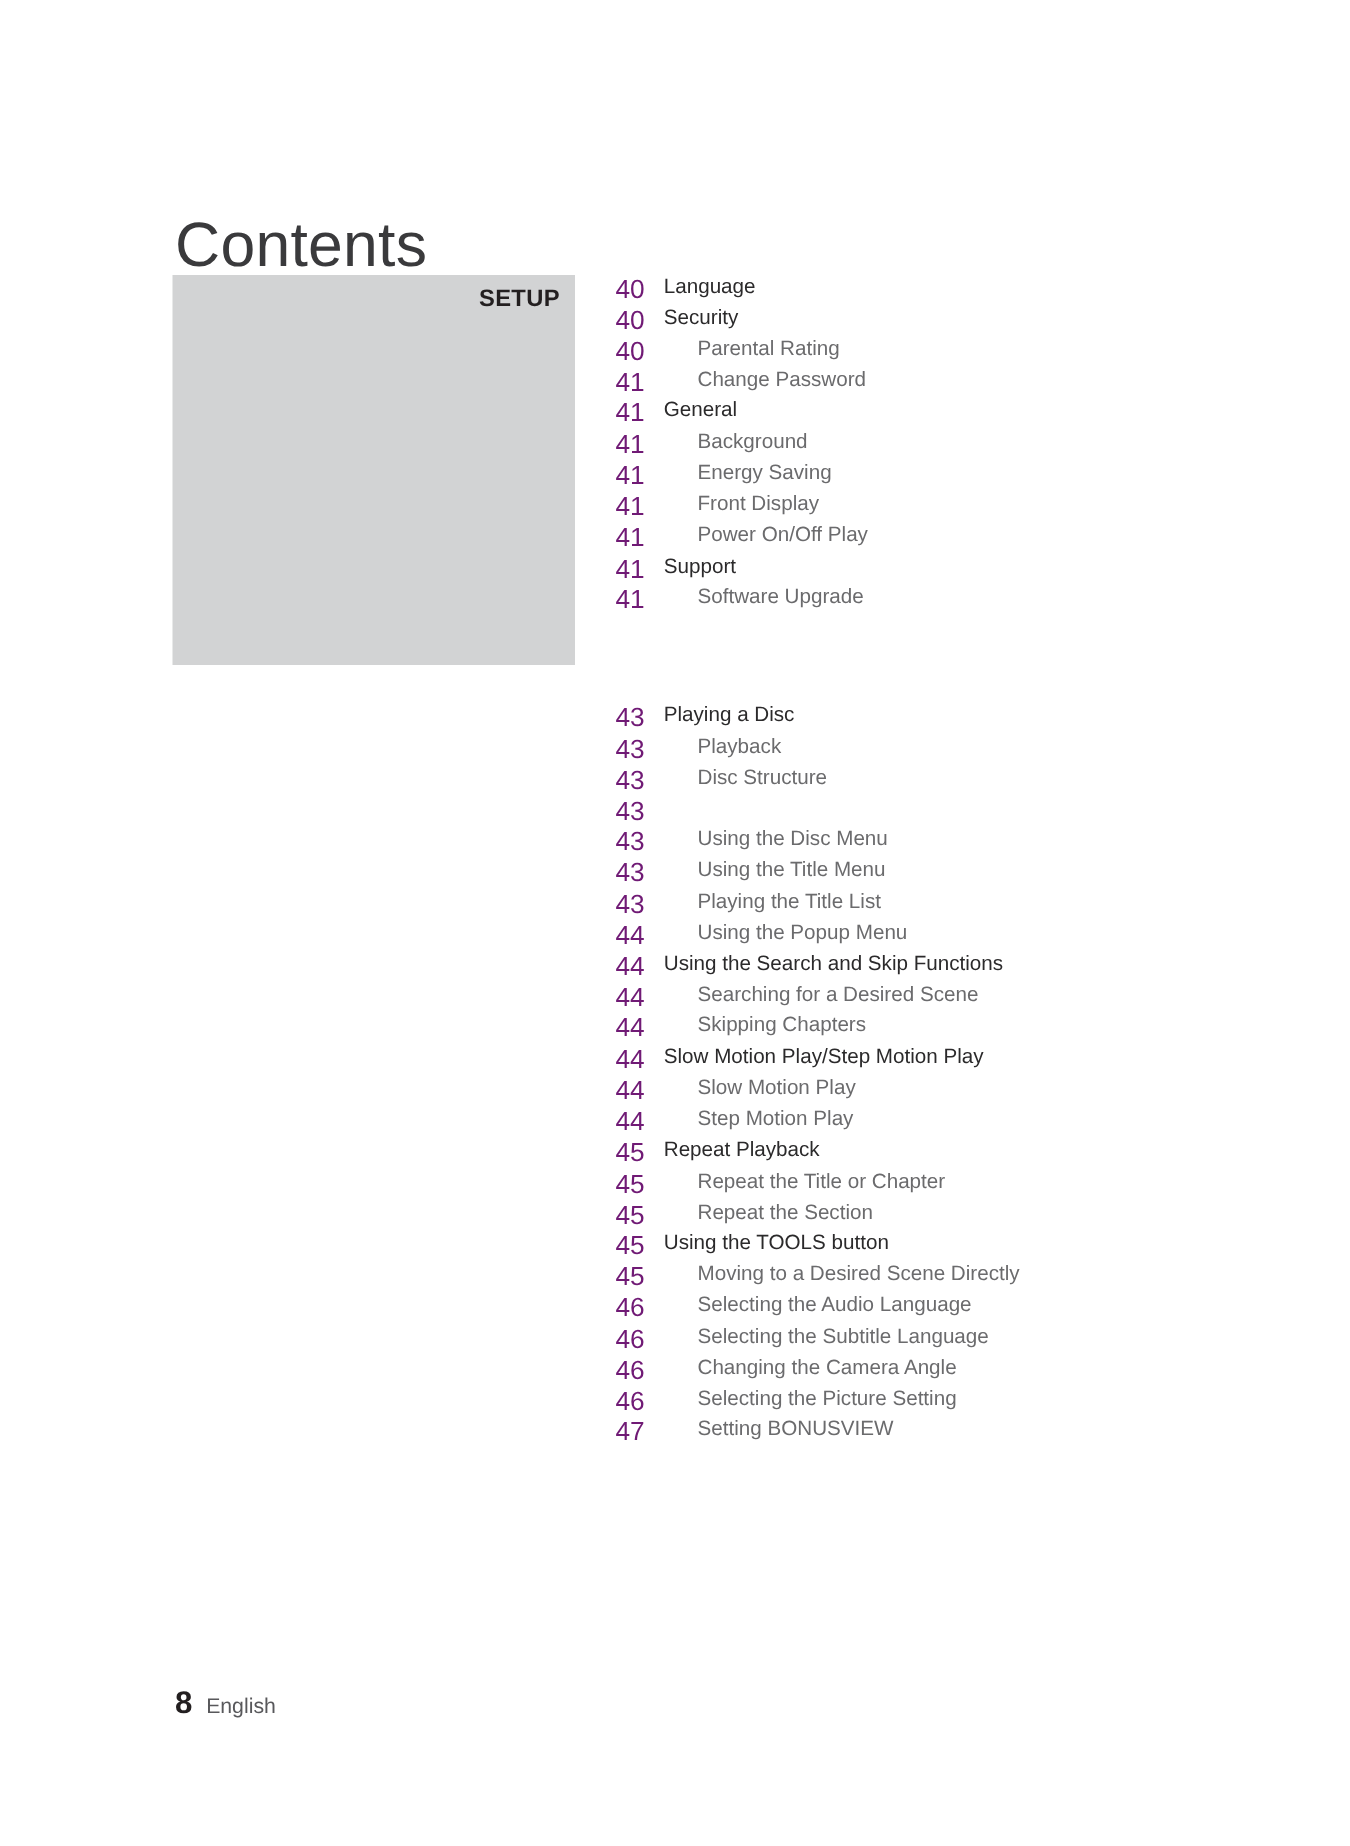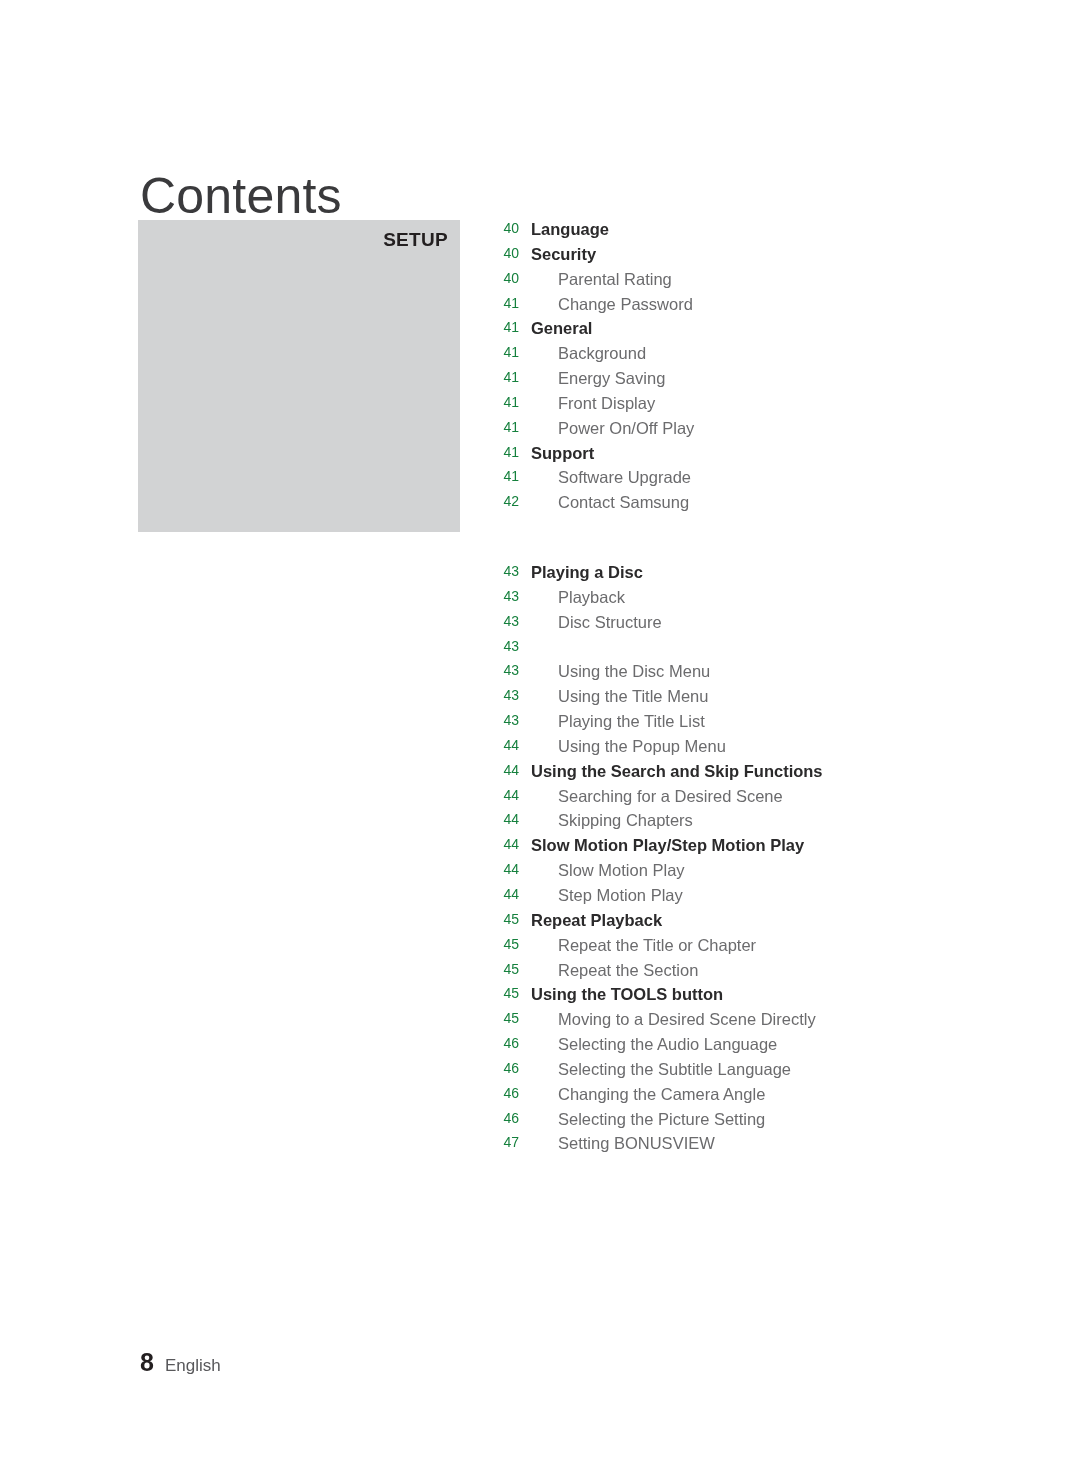--- a/index.html
+++ b/index.html
@@ -73,36 +73,36 @@
     position: relative;
     height: 24.85px;
     white-space: nowrap;
   }
 
   .toc-page {
     position: absolute;
     left: 0;
     top: 0;
     width: 30px;
-    text-align: right;
-    font-size: 14px;
-    color: #15803d;
+    text-align: center;
+    font-size: 21px;
+    color: #701a75;
     font-weight: normal;
   }
 
   .toc-text {
     position: absolute;
     top: 0;
     font-size: 16.5px;
     white-space: nowrap;
   }
 
   .toc-row.level-1 .toc-text {
     left: 42px;
-    font-weight: bold;
+    font-weight: normal;
     color: #2b2a2b;
   }
 
   .toc-row.level-2 .toc-text {
     left: 69px;
     font-weight: normal;
     color: #6b6b6d;
   }
 
   
@@ -175,24 +175,20 @@
           <span class="toc-text">Power On/Off Play</span>
         </div>
         <div class="toc-row level-1">
           <span class="toc-page">41</span>
           <span class="toc-text">Support</span>
         </div>
         <div class="toc-row level-2">
           <span class="toc-page">41</span>
           <span class="toc-text">Software Upgrade</span>
         </div>
-        <div class="toc-row level-2">
-          <span class="toc-page">42</span>
-          <span class="toc-text">Contact Samsung</span>
-        </div>
       </div>
     </div>
     <div class="toc-section" style="top: 563px; height: 610px;">
       <div class="entries">
         <div class="toc-row level-1">
           <span class="toc-page">43</span>
           <span class="toc-text">Playing a Disc</span>
         </div>
         <div class="toc-row level-2">
           <span class="toc-page">43</span>

